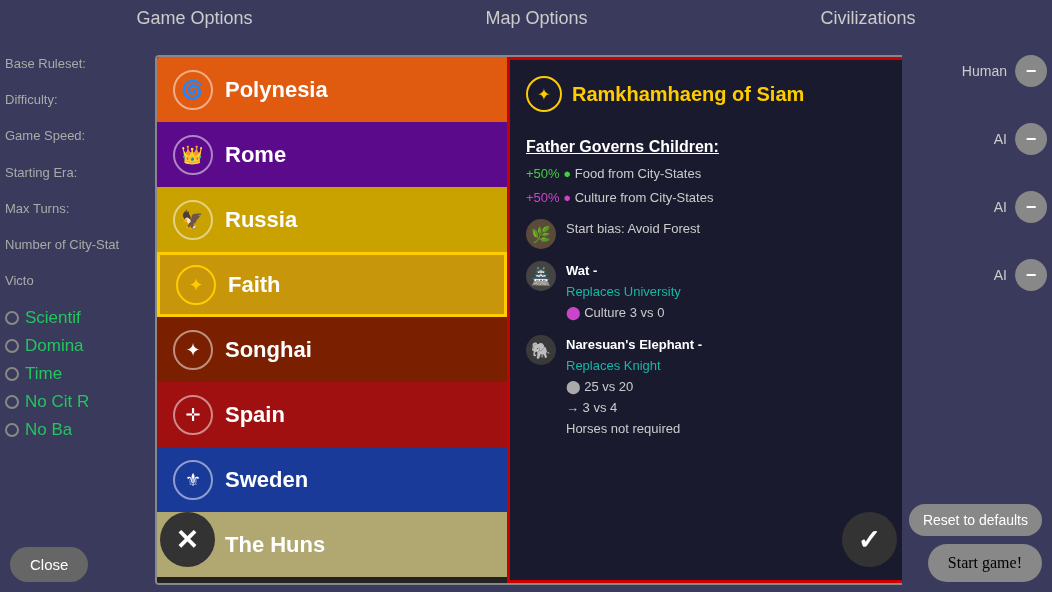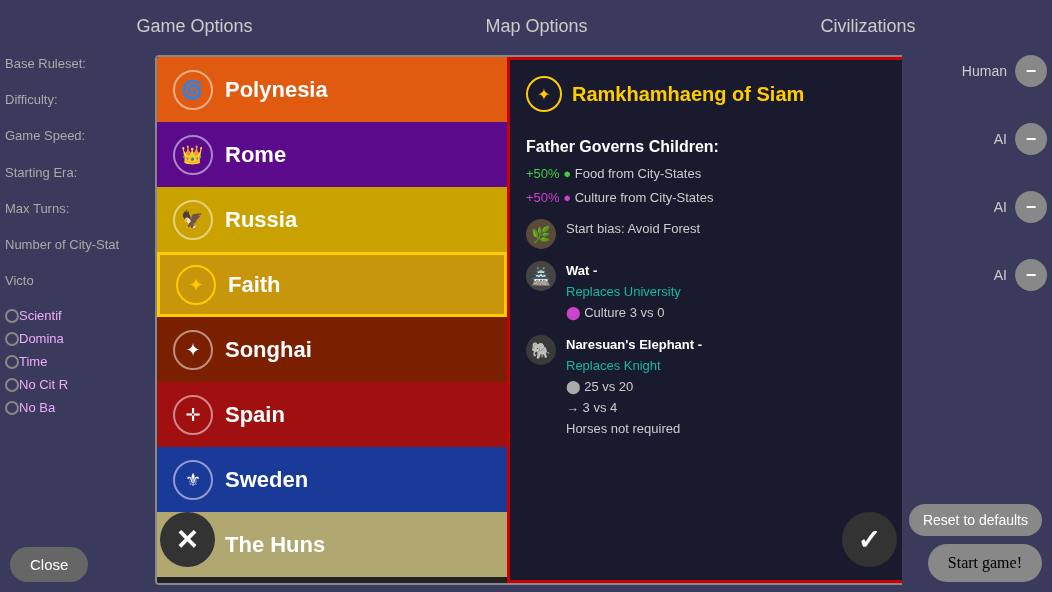--- a/index.html
+++ b/index.html
@@ -9,21 +9,21 @@
       overflow: hidden;
       background: #3a3a5c;
       font-family: Arial, sans-serif;
       position: relative;
     }
 
     
     .header {
       display: flex;
       justify-content: space-around;
-      align-items: flex-end;
+      align-items: flex-start;
       padding: 8px 20px;
       background: #3a3a5c;
       color: #ccc;
       font-size: 18px;
       height: 45px;
     }
 
     
     .left-panel {
       position: absolute;
@@ -38,24 +38,24 @@
     }
 
     .left-panel .option-row {
       margin-bottom: 18px;
       line-height: 1.4;
     }
 
     .left-panel .radio-row {
       display: flex;
       align-items: center;
-      gap: 0;
+      gap: 6px;
       margin-bottom: 8px;
-      font-size: 13px;
-      color: #f0abfc;
+      font-size: 17px;
+      color: #22c55e;
     }
 
     .radio-circle {
       width: 14px;
       height: 14px;
       border-radius: 50%;
       border: 2px solid #888;
       display: inline-flex;
       align-items: center;
       justify-content: center;
@@ -146,20 +146,21 @@
       font-size: 20px;
       font-weight: bold;
       color: #ffcc00;
     }
 
     .detail-section-title {
       font-size: 16px;
       font-weight: bold;
       color: white;
       margin-bottom: 8px;
+      text-decoration: underline;
     }
 
     .detail-trait {
       font-size: 13px;
       color: #ccc;
       margin-bottom: 4px;
       line-height: 1.5;
     }
 
     .detail-divider {

